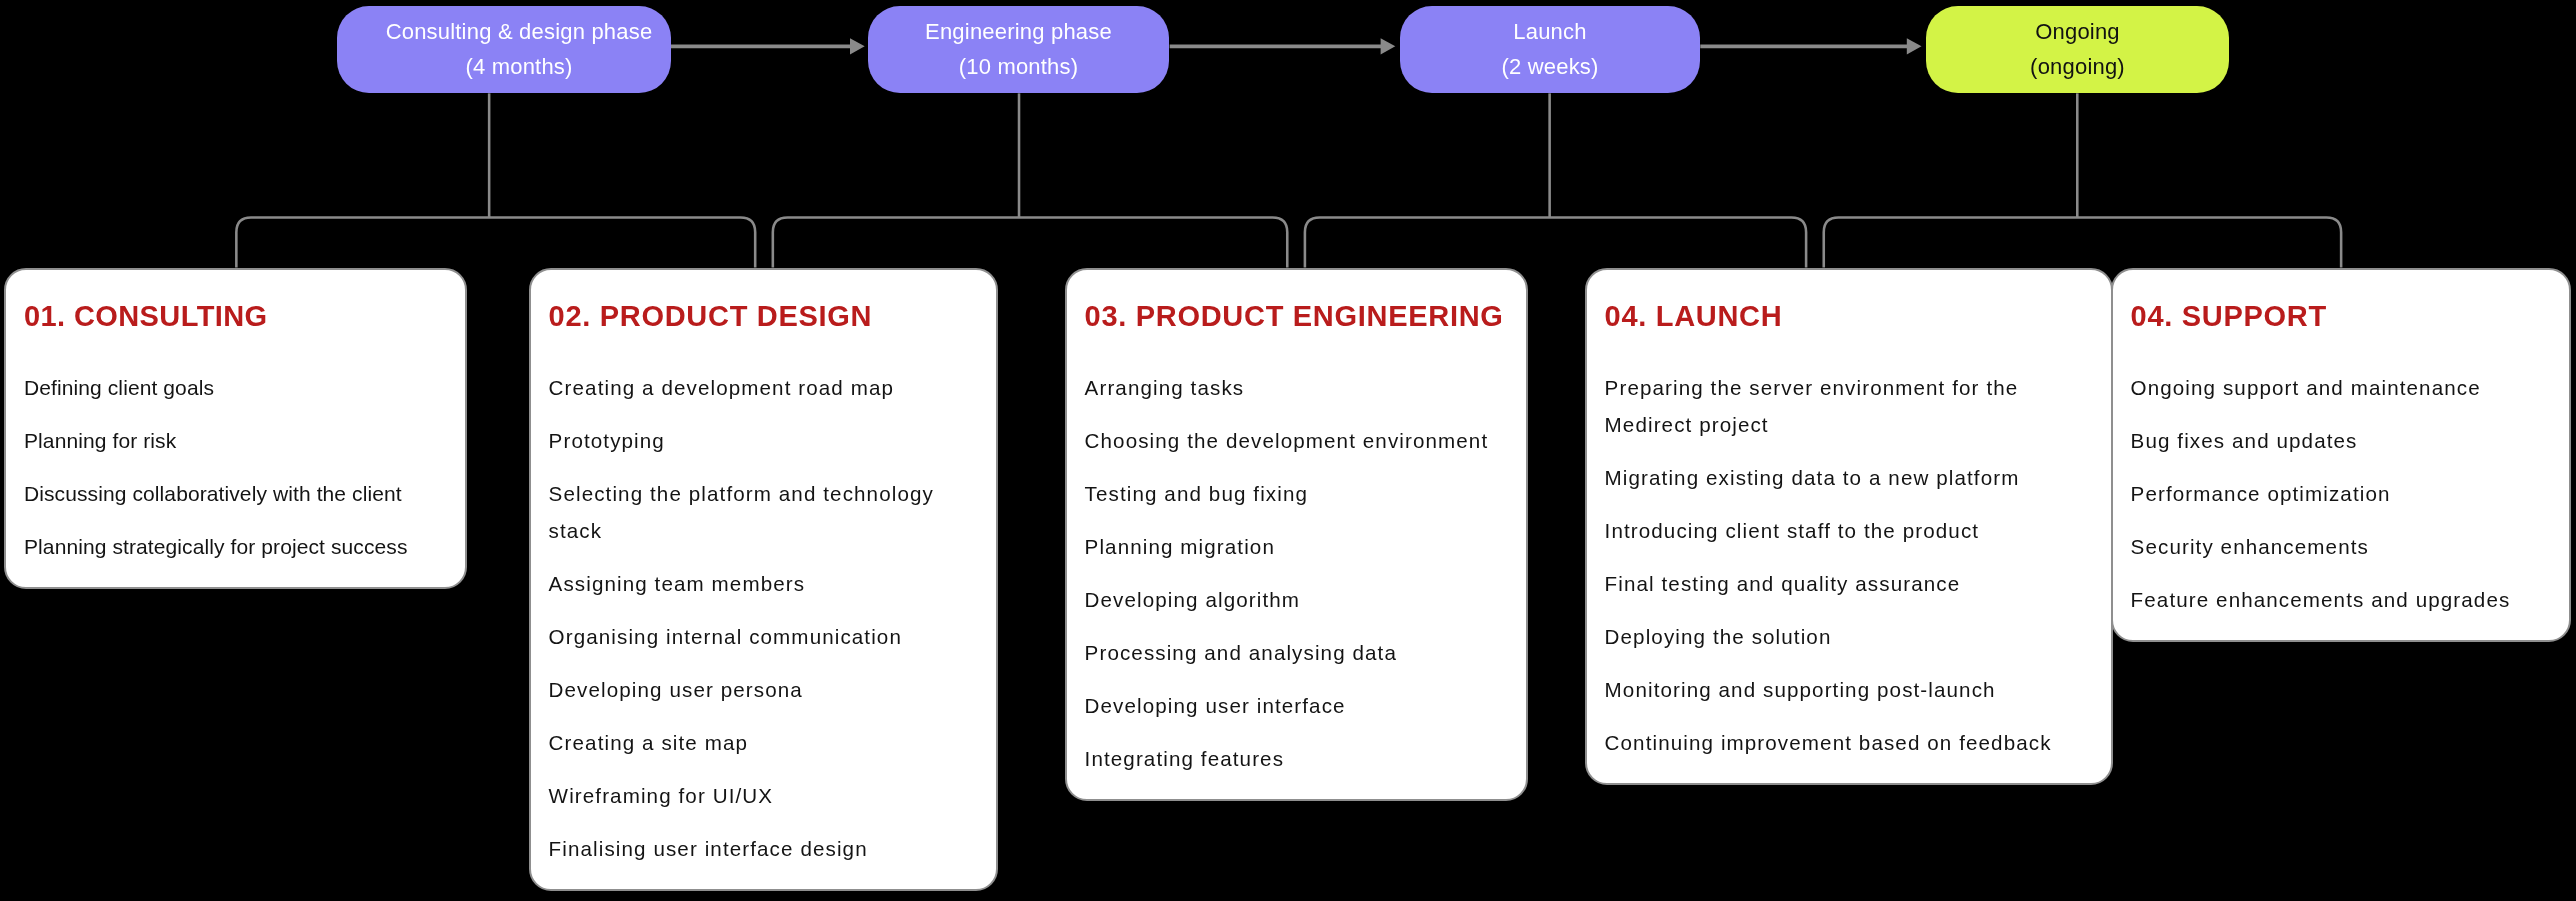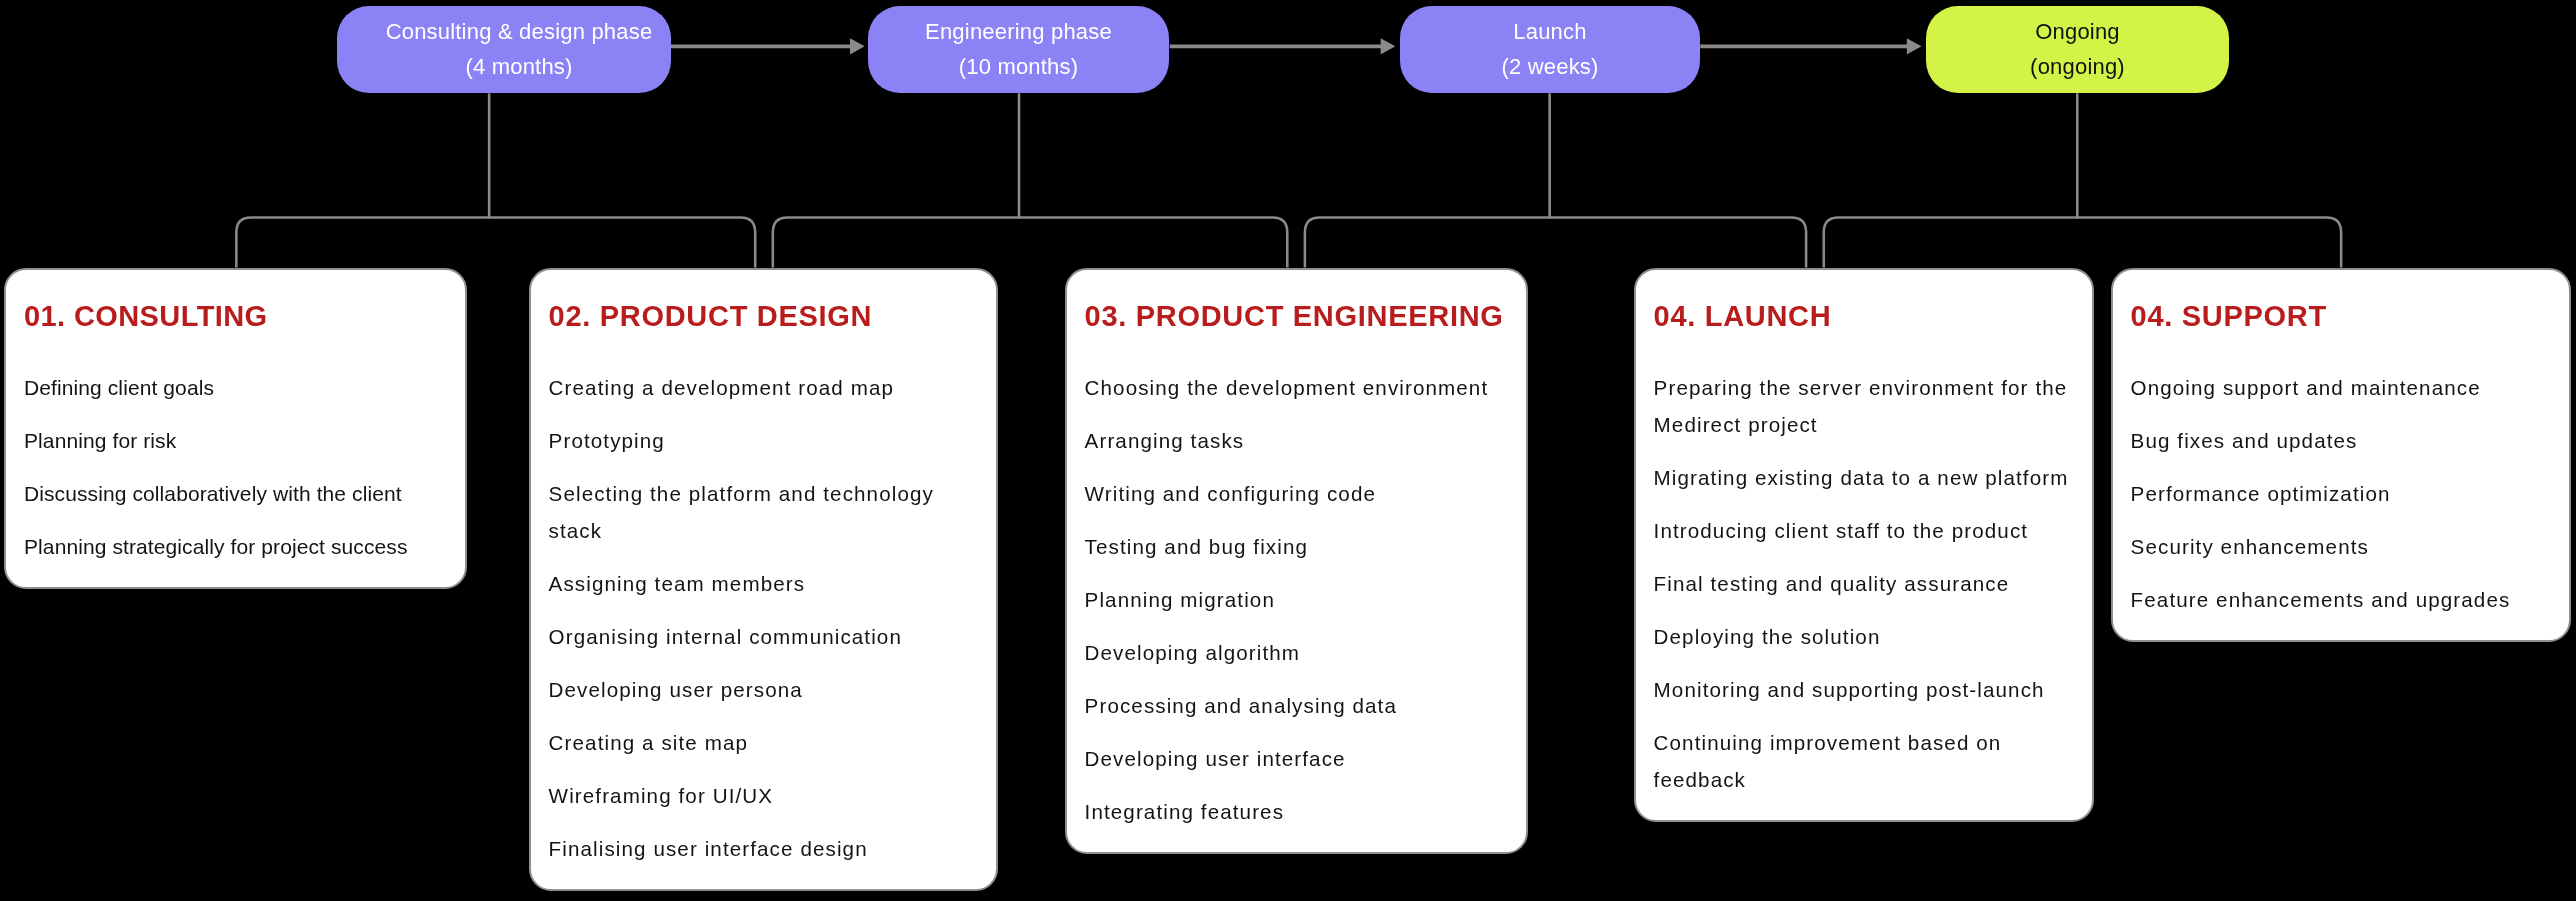--- a/index.html
+++ b/index.html
@@ -132,32 +132,31 @@
           <li class="card-item">Organising internal communication</li>
           <li class="card-item">Developing user persona</li>
           <li class="card-item">Creating a site map</li>
           <li class="card-item">Wireframing for UI/UX</li>
           <li class="card-item">Finalising user interface design</li>
         </ul>
       </div>
       <div class="card wide-track" style="left: 1065px; width: 463px;">
         <h2 class="card-title">03. PRODUCT ENGINEERING</h2>
         <ul class="card-items">
+          <li class="card-item">Arranging tasks</li>
           <li class="card-item">Choosing the development environment</li>
-          <li class="card-item">Arranging tasks</li>
-          <li class="card-item">Writing and configuring code</li>
           <li class="card-item">Testing and bug fixing</li>
           <li class="card-item">Planning migration</li>
           <li class="card-item">Developing algorithm</li>
           <li class="card-item">Processing and analysing data</li>
           <li class="card-item">Developing user interface</li>
           <li class="card-item">Integrating features</li>
         </ul>
       </div>
-      <div class="card wide-track" style="left: 1634px; width: 460px;">
+      <div class="card wide-track" style="left: 1585px; width: 528px;">
         <h2 class="card-title">04. LAUNCH</h2>
         <ul class="card-items">
           <li class="card-item">Preparing the server environment for the Medirect project</li>
           <li class="card-item">Migrating existing data to a new platform</li>
           <li class="card-item">Introducing client staff to the product</li>
           <li class="card-item">Final testing and quality assurance</li>
           <li class="card-item">Deploying the solution</li>
           <li class="card-item">Monitoring and supporting post-launch</li>
           <li class="card-item">Continuing improvement based on feedback</li>
         </ul>

